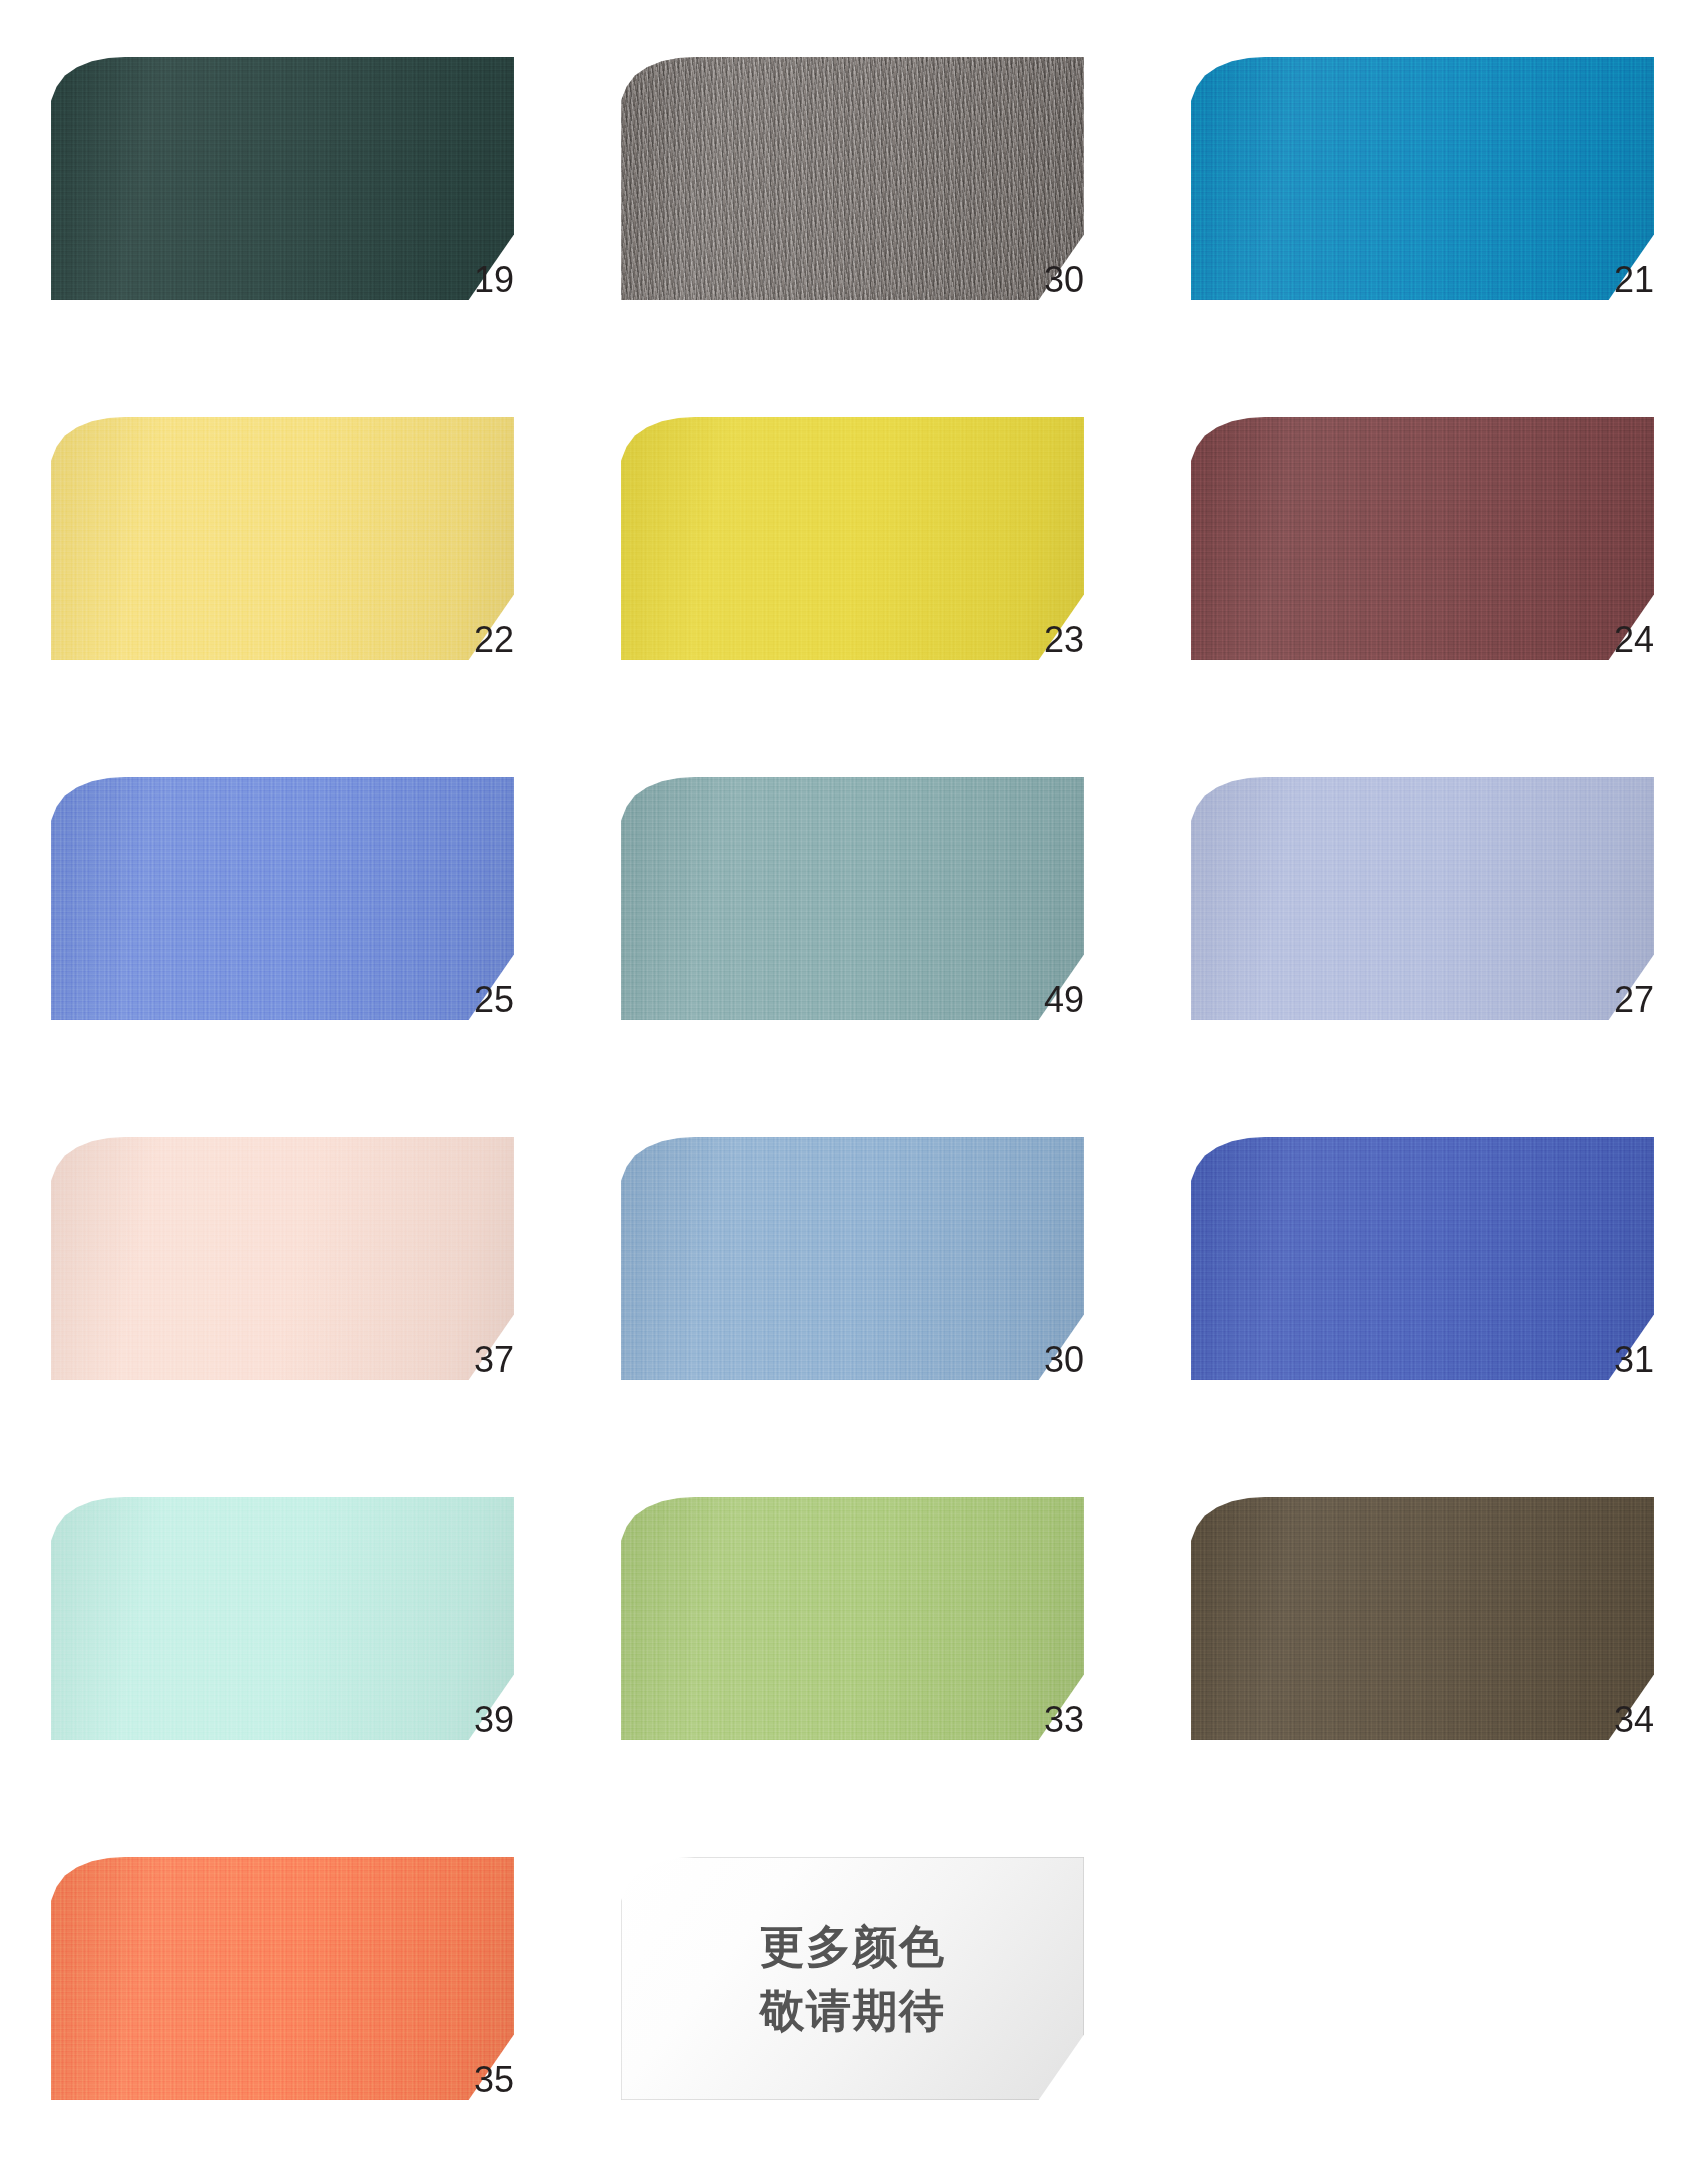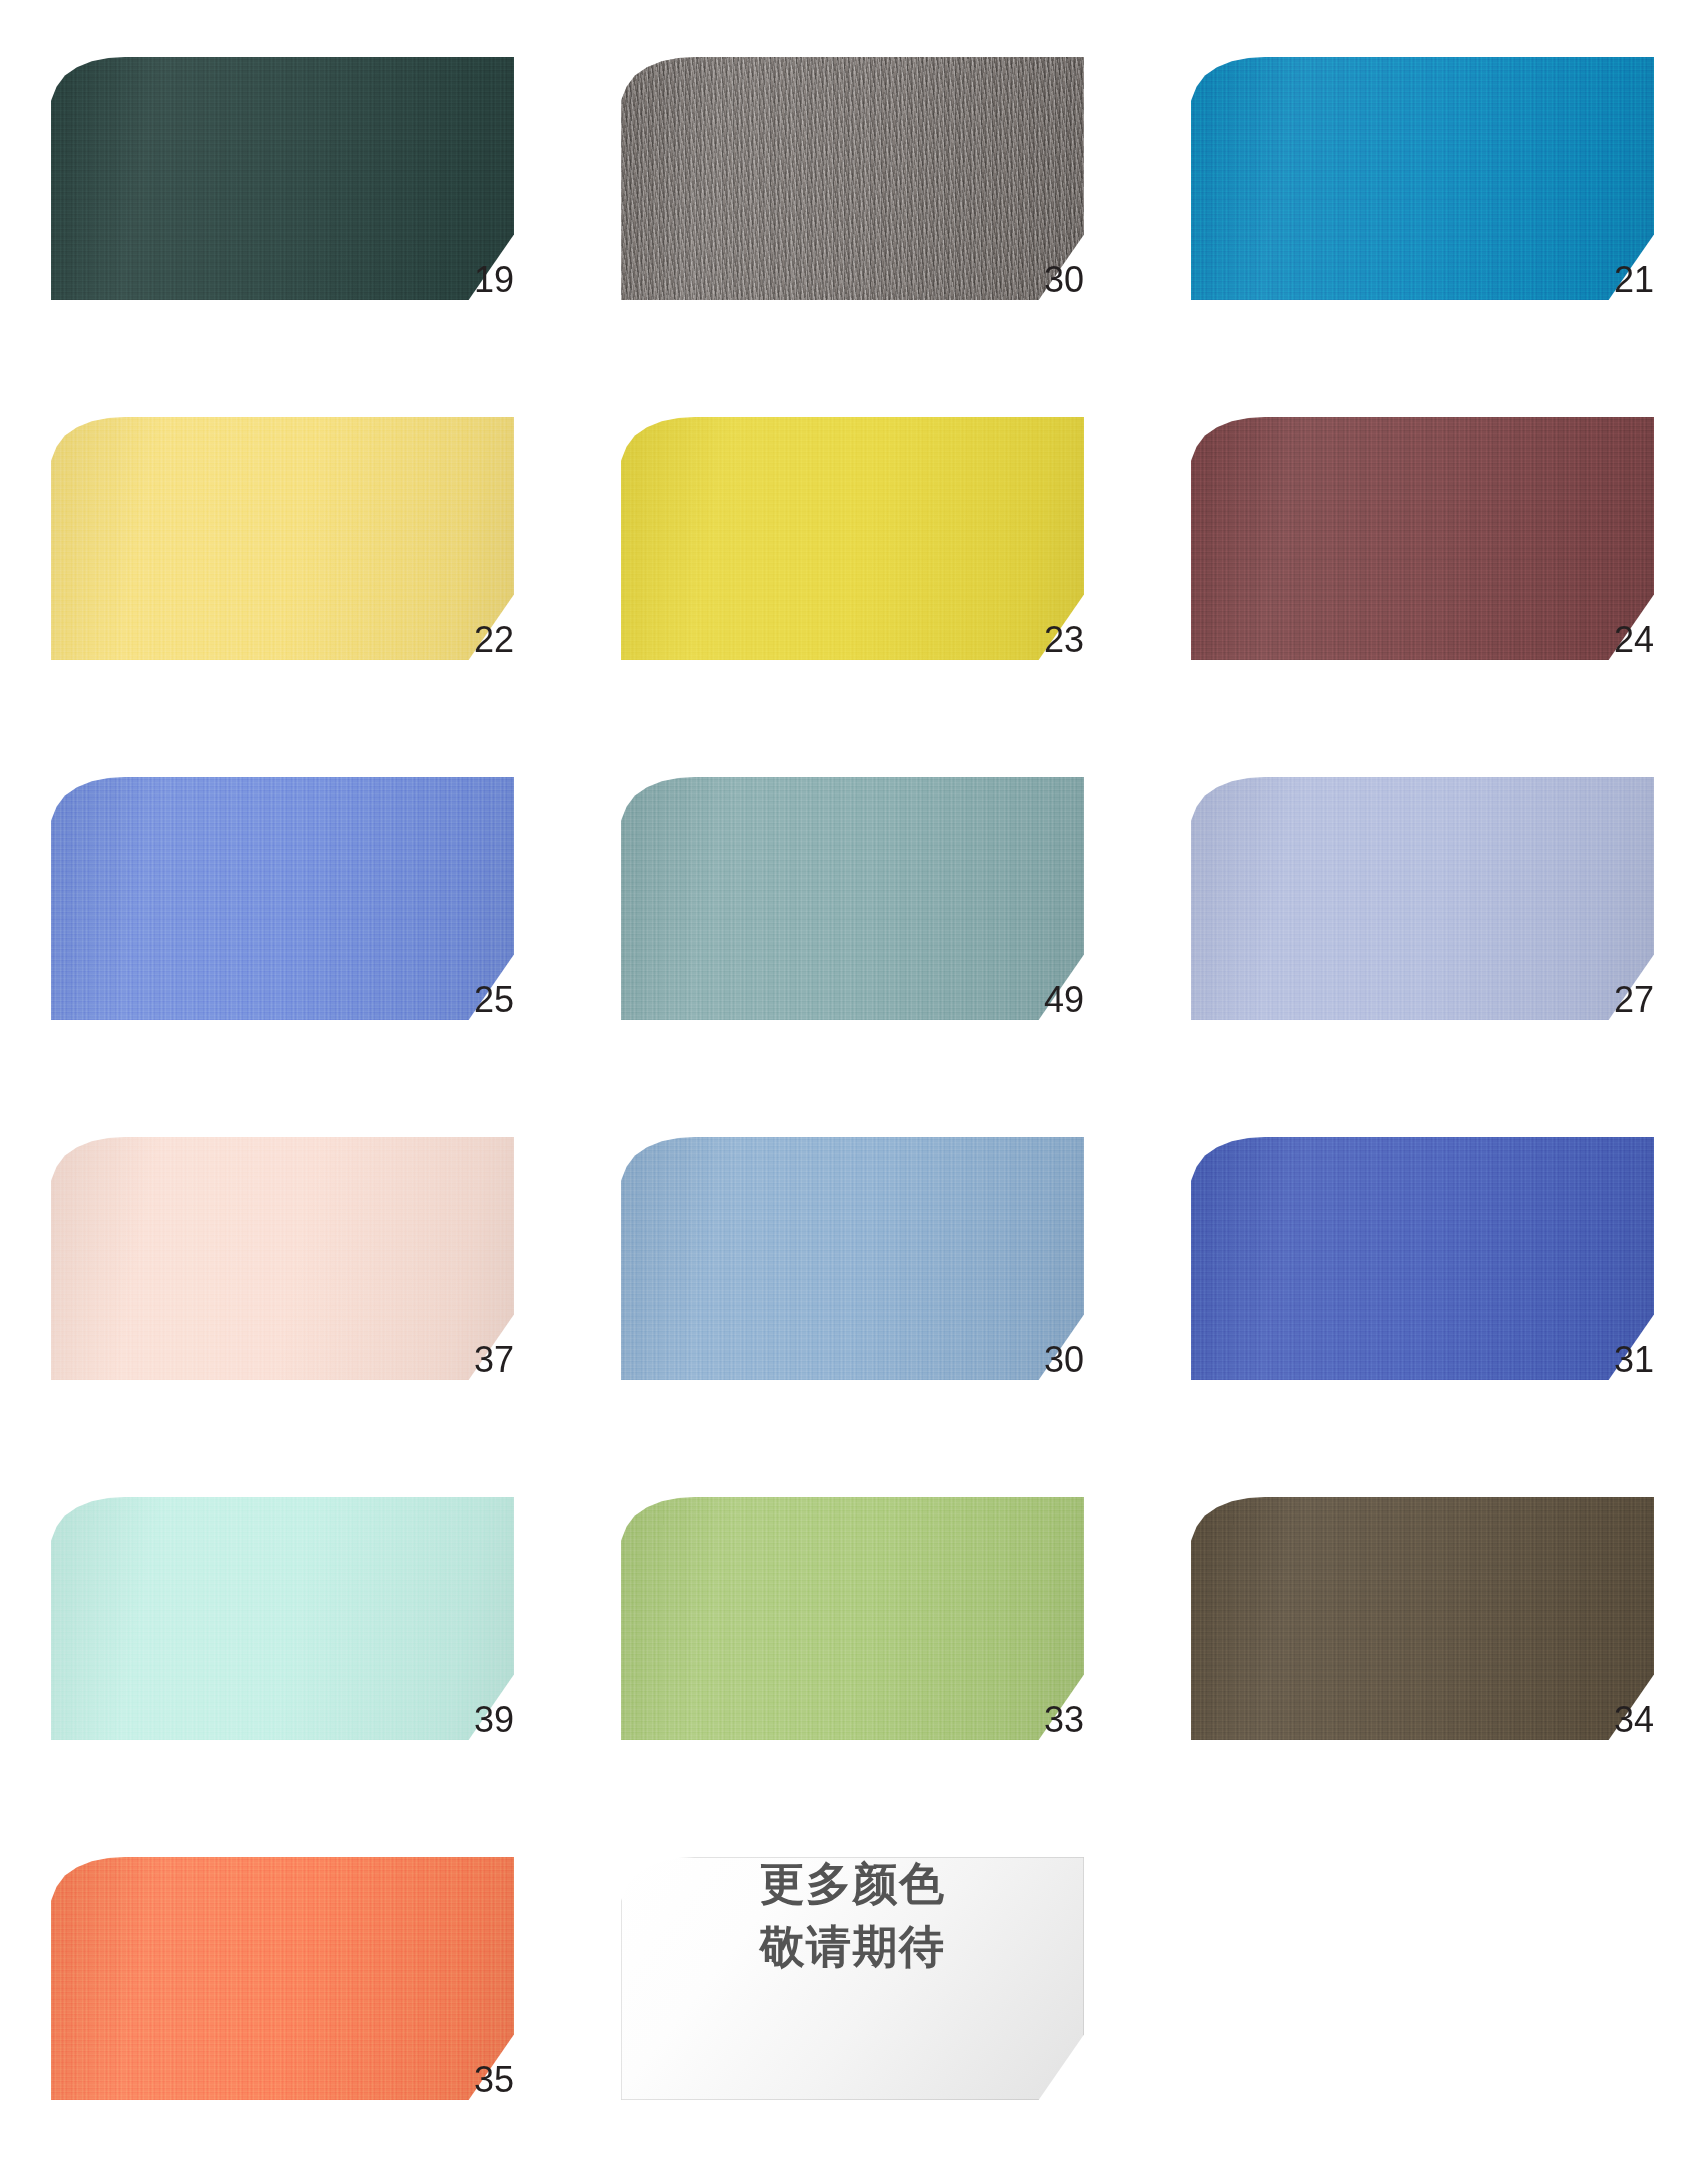--- a/index.html
+++ b/index.html
@@ -140,21 +140,21 @@
         #e2e2e2 100%);
     box-shadow: inset 0 0 0 0.7px rgba(150,150,150,0.35);
   }
 
   .placeholder-text {
     position: absolute;
     inset: 0;
     display: flex;
     flex-direction: column;
     align-items: center;
-    justify-content: flex-start;
+    justify-content: center;
     gap: 10.3px;
     color: #545454;
     font-size: 45px;
     font-weight: bold;
     letter-spacing: 1.5px;
     line-height: 1.18;
     font-family: "DejaVu Sans", "Liberation Sans", sans-serif;
   }
   .placeholder-line { white-space: nowrap; }
 

